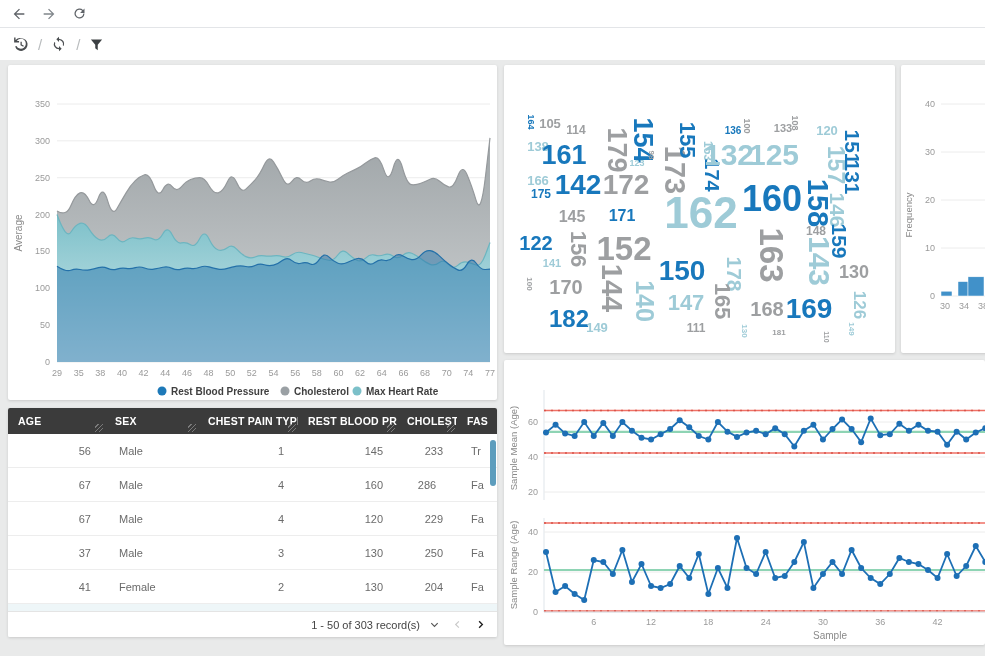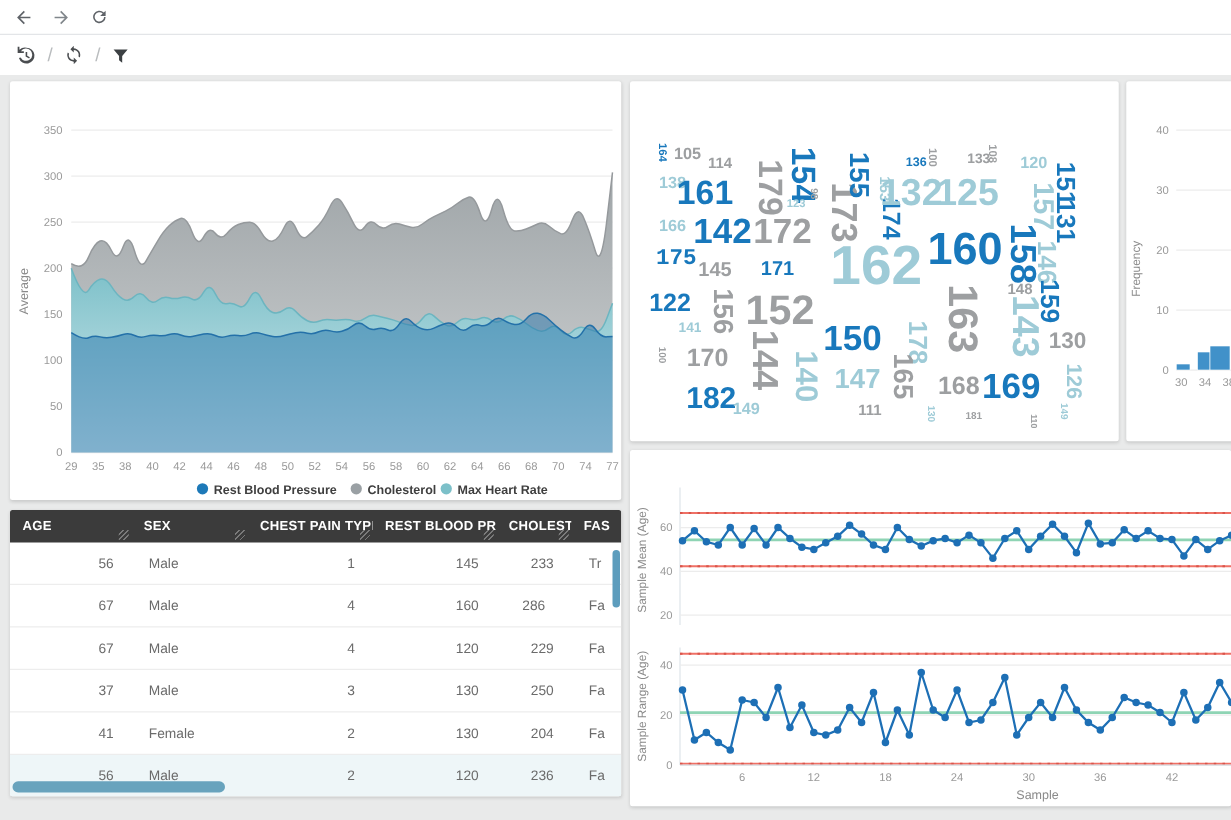--- a/index.html
+++ b/index.html
@@ -196,21 +196,21 @@
       <span class="wc-item wc-b" style="left: 74px; top: 120px; font-size: 28px;">142</span>
       <span class="wc-item wc-g" style="left: 122px; top: 120px; font-size: 28px;">172</span>
       <span class="wc-item wc-t v90" style="left: 333px; top: 145px; font-size: 21px;">146</span>
       <span class="wc-item wc-b v90" style="left: 335px; top: 176px; font-size: 21px;">159</span>
       <span class="wc-item wc-b v90" style="left: 313px; top: 138px; font-size: 29px;">158</span>
       <span class="wc-item wc-g" style="left: 312px; top: 166px; font-size: 12px;">148</span>
       <span class="wc-item wc-t v90" style="left: 315px; top: 196px; font-size: 30px;">143</span>
       <span class="wc-item wc-g" style="left: 350px; top: 207px; font-size: 18px;">130</span>
       <span class="wc-item wc-t v90" style="left: 355px; top: 240px; font-size: 17px;">126</span>
       <span class="wc-item wc-b" style="left: 305px; top: 244px; font-size: 28px;">169</span>
-      <span class="wc-item wc-b" style="left: 37px; top: 142px; font-size: 18px; font-family: Liberation Mono, monospace;">175</span>
+      <span class="wc-item wc-b" style="left: 37px; top: 129px; font-size: 12px;">175</span>
       <span class="wc-item wc-g" style="left: 68px; top: 152px; font-size: 16px;">145</span>
       <span class="wc-item wc-b" style="left: 118px; top: 151px; font-size: 16px;">171</span>
       <span class="wc-item wc-t" style="left: 197px; top: 148px; font-size: 44px;">162</span>
       <span class="wc-item wc-b" style="left: 268px; top: 134px; font-size: 36px;">160</span>
       <span class="wc-item wc-b" style="left: 32px; top: 178px; font-size: 20px;">122</span>
       <span class="wc-item wc-g v90" style="left: 74px; top: 184px; font-size: 22px;">156</span>
       <span class="wc-item wc-g" style="left: 120px; top: 183px; font-size: 33px;">152</span>
       <span class="wc-item wc-g v90" style="left: 267px; top: 190px; font-size: 33px;">163</span>
       <span class="wc-item wc-t" style="left: 48px; top: 198px; font-size: 11px;">141</span>
       <span class="wc-item wc-g" style="left: 62px; top: 222px; font-size: 20px;">170</span>
@@ -303,20 +303,38 @@
           <div class="td" style="width:97px;text-align:right">56</div>
           <div class="td" style="width:93px;text-align:left">Male</div>
           <div class="td" style="width:100px;text-align:right">2</div>
           <div class="td" style="width:99px;text-align:right">120</div>
           <div class="td" style="width:60px;text-align:right">236</div>
           <div class="td" style="width:60px;text-align:left">Fa</div>
         </div>
         <div class="sb-h"></div>
       </div>
       <div class="sb-v"></div>
+      <div class="tbl-foot">
+    <span class="records">1 - 50 of 303 record(s)</span>
+    <span class="pg-btn">
+      <svg width="11" height="11" viewBox="0 0 24 24">
+            <path d="M5 9l7 7 7-7" fill="none" stroke="#555" stroke-width="2.5"></path>
+          </svg>
+        </span>
+    <span class="pg-btn">
+      <svg width="11" height="11" viewBox="0 0 24 24">
+            <path d="M15 5l-7 7 7 7" fill="none" stroke="#c9c9c9" stroke-width="2.5"></path>
+          </svg>
+        </span>
+    <span class="pg-btn">
+      <svg width="11" height="11" viewBox="0 0 24 24">
+            <path d="M9 5l7 7-7 7" fill="none" stroke="#222" stroke-width="3"></path>
+          </svg>
+        </span>
+  </div>
     </div>
   <div class="card" id="card-control"><svg width="481" height="285">
         <line x1="40" y1="30" x2="40" y2="140" stroke="#dfe5ea"></line>
         <line x1="40" y1="132" x2="481" y2="132" stroke="#ececec"></line>
         <text x="34" y="135" font-size="9" fill="#9a9a9a" text-anchor="end">20</text>
         <line x1="40" y1="97" x2="481" y2="97" stroke="#ececec"></line>
         <text x="34" y="100" font-size="9" fill="#9a9a9a" text-anchor="end">40</text>
         <line x1="40" y1="62" x2="481" y2="62" stroke="#ececec"></line>
         <text x="34" y="65" font-size="9" fill="#9a9a9a" text-anchor="end">60</text>
         <line x1="40" y1="50.45000000000001" x2="481" y2="50.45000000000001" stroke="#ef7166" stroke-width="1.6"></line>

